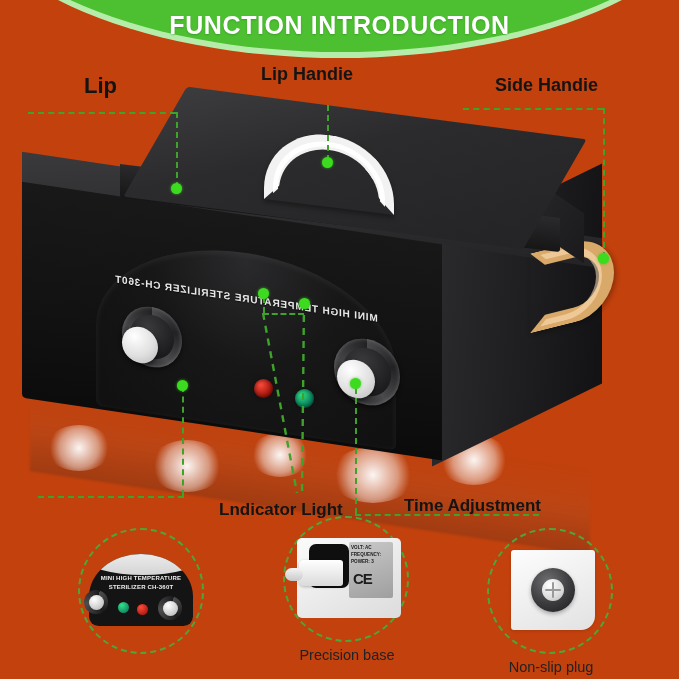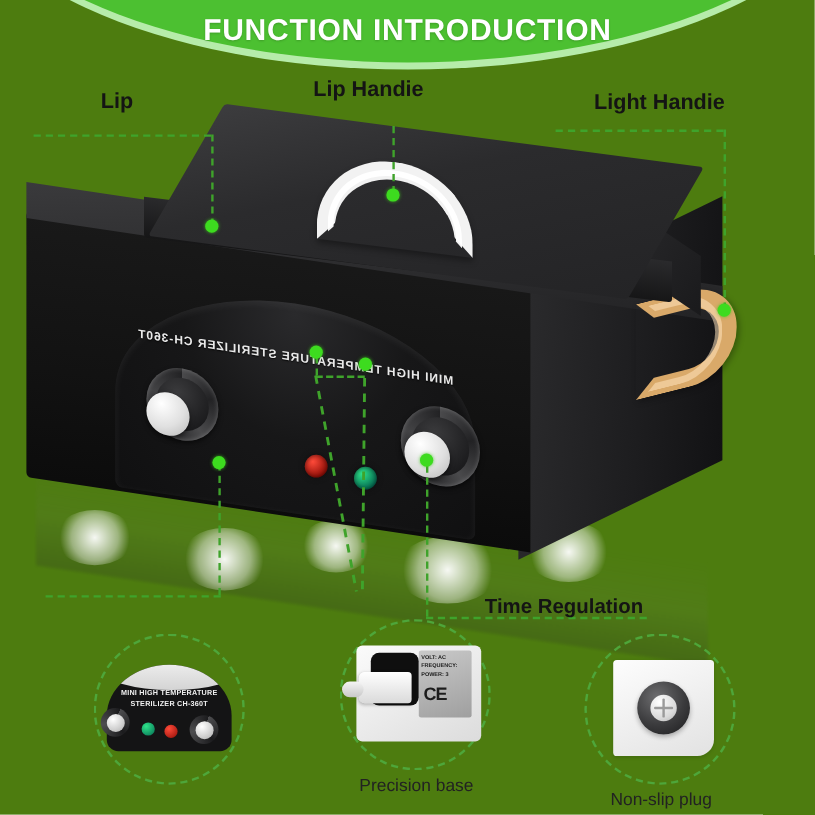--- a/index.html
+++ b/index.html
@@ -2,21 +2,21 @@
 <html><head>
 <meta charset="utf-8">
 <style>
   * { box-sizing: border-box; margin: 0; padding: 0; }
   html, body {
     width: 679px; height: 679px;
     background: #ffffff;
     font-family: "Liberation Sans", sans-serif;
     overflow: hidden;
   }
-  #root { position: relative; width: 679px; height: 679px; background:#4d7c0f; }
+  #root { position: relative; width: 679px; height: 679px; background:#c2410c; }
 
   
   .banner-wrap { position:absolute; left:0; top:0; width:679px; height:62px; overflow:hidden; }
   .banner-light {
     position:absolute; left:-40px; top:-118px; width:760px; height:176px;
     background:#b6ecaa; border-radius: 0 0 50% 50% / 0 0 100% 100%;
   }
   .banner-main {
     position:absolute; left:-40px; top:-124px; width:760px; height:176px;
     background:#4cc031; border-radius: 0 0 50% 50% / 0 0 100% 100%;
@@ -27,21 +27,21 @@
     font-size:25px; font-weight:bold; letter-spacing:0.6px;
     color:#ffffff;
     text-shadow: 0 1px 2px rgba(0,0,0,0.18);
   }
 
   
   .callout {
     position:absolute; color:#141414; font-weight:bold;
     line-height:1.12; white-space:pre-line; z-index:40;
   }
-  .c-lip        { left:84px;  top:74px;  font-size:18px; }
+  .c-lip        { left:84px;  top:74px;  font-size:22px; }
   .c-liphandle  { left:261px; top:64px;  font-size:18px; }
   .c-sidehandle { left:495px; top:75px;  font-size:18px; }
   .c-tempreg    { left:28px;  top:450px; font-size:17px; }
   .c-indicator  { left:219px; top:500px; font-size:17px; }
   .c-timeadj    { left:404px; top:496px; font-size:17px; }
 
   
   .dash-h {
     position:absolute; height:0; border-top:2.4px dashed #3fa32b; z-index:35;
   }
@@ -330,41 +330,42 @@
 
   <div class="callout c-lip">Lip</div>
   <div class="dash-h" style="left:28px; top:112px; width:148px;"></div>
   <div class="dash-v" style="left:176px; top:112px; height:76px;"></div>
   <div class="dot" style="left:171px; top:183px;"></div>
 
   <div class="callout c-liphandle">Lip Handie</div>
   <div class="dash-v" style="left:327px; top:105px; height:56px;"></div>
   <div class="dot" style="left:322px; top:157px;"></div>
 
-  <div class="callout c-sidehandle">Light Handie</div>
+  <div class="callout c-sidehandle">Side Handie</div>
   <div class="dash-h" style="left:463px; top:108px; width:140px;"></div>
   <div class="dash-v" style="left:603px; top:108px; height:150px;"></div>
   <div class="dot" style="left:598px; top:253px;"></div>
 
   <div class="dot" style="left:177px; top:380px;"></div>
   <div class="dash-v" style="left:182px; top:386px; height:110px;"></div>
   <div class="dash-h" style="left:38px;  top:496px; width:146px;"></div>
 
+  <div class="callout c-indicator">Lndicator Light</div>
   <div class="dot" style="left:258px; top:288px;"></div>
   <div class="dot" style="left:299px; top:298px;"></div>
 
   <div class="dash-v" style="left:263px; top:297px; height:16px;"></div>
   <div class="dash-h" style="left:263px; top:313px; width:41px;"></div>
 
   <svg class="diag" style="left:230px; top:297px;" width="120" height="205" viewBox="0 0 120 205">
     <line x1="33" y1="16" x2="67" y2="196" stroke="#3fa32b" stroke-width="2.4" stroke-dasharray="7 6"></line>
     <line x1="74" y1="5" x2="72" y2="196" stroke="#3fa32b" stroke-width="2.4" stroke-dasharray="7 6"></line>
   </svg>
 
-  <div class="callout c-timeadj">Time Regulation</div>
+  <div class="callout c-timeadj">Time Adjustment</div>
   <div class="dot" style="left:350px; top:378px;"></div>
   <div class="dash-v" style="left:355px; top:388px; height:126px;"></div>
   <div class="dash-h" style="left:355px; top:514px; width:184px;"></div>
 
   <div class="detail d1">
     <div class="circle-dash"></div>
     <div class="dp-body">
       <div class="dp-white"></div>
       <div class="dp-text">MINI HIGH
 TEMPERATURE STERILIZER

